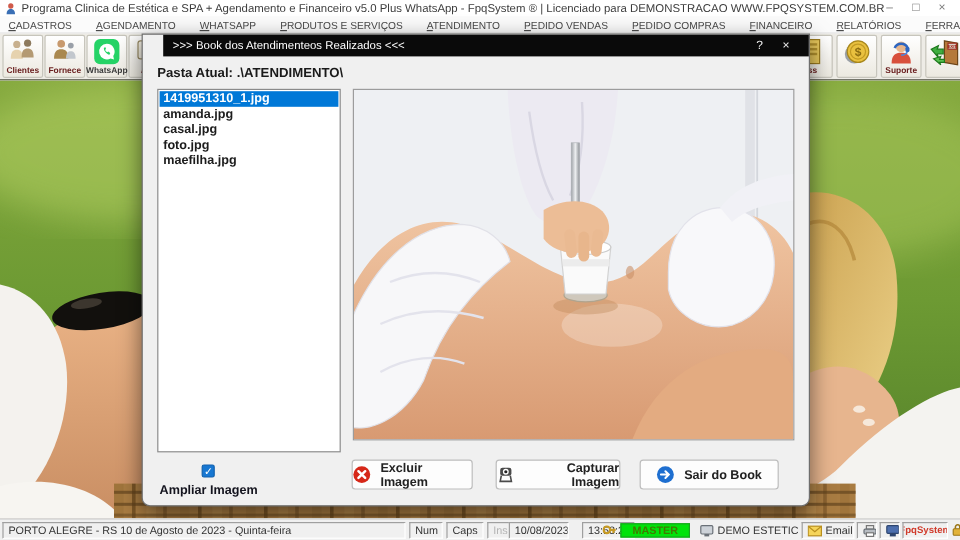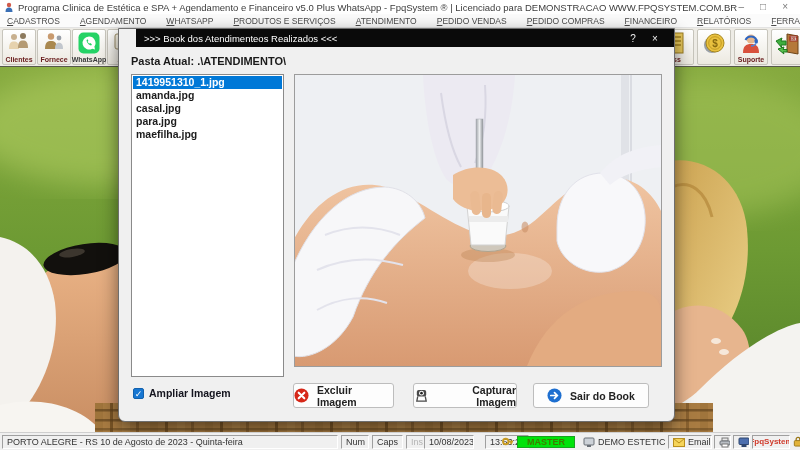--- a/index.html
+++ b/index.html
@@ -48,21 +48,21 @@
   .folder-label { position:absolute; left:12px; top:8px; font-size:11px; font-weight:700; color:#1a1a1a; }
   .file-list { position:absolute; left:12px; top:27px; width:153px; height:303px; background:#fff;
     border:1px solid #8a8a8a; padding:1px; overflow:hidden; }
   .file-item { font-size:10.5px; font-weight:700; color:#1c1c1c; padding:0 3px; line-height:13px;
     white-space:nowrap; }
   .file-item.selected { background:#0078d7; color:#ffffff; }
   .image-panel { position:absolute; left:175px; top:27px; width:368px; height:293px;
     border:1px solid #9c9c9c; background:#eef0f3; }
   .image-panel svg { display:block; }
 
-  .cb-row { position:absolute; left:14px; top:340px; display:flex; align-items:center; gap:5px; }
+  .cb-row { position:absolute; left:14px; top:340px; display:flex; align-items:center; gap:5px;flex-direction:column; }
   .cb-box { width:11px; height:11px; background:#1777d2; border:1px solid #1261ad; border-radius:2px;
     color:#fff; font-size:9px; line-height:11px; text-align:center; }
   .cb-box::after { content:"✓"; }
   .cb-label { font-size:10.5px; font-weight:700; color:#14141e; }
 
   .dlg-btn { position:absolute; top:336px; height:25px; background:#fdfdfd; border:1px solid #bdbdbd;
     border-radius:3px; display:flex; align-items:center; justify-content:center; gap:8px;
     font-size:10.5px; font-weight:700; color:#222; cursor:default; }
   #btn-excluir { left:174px; width:101px; }
   #btn-capturar { left:294px; width:104px;text-align:right; }
@@ -252,21 +252,21 @@
     <span class="dlg-ctrl">?</span>
     <span class="dlg-ctrl">×</span>
   </div>
   <div class="dlg-body">
     <div class="folder-label">Pasta Atual: .\ATENDIMENTO\</div>
 
     <div class="file-list">
       <div class="file-item selected">1419951310_1.jpg</div>
       <div class="file-item">amanda.jpg</div>
       <div class="file-item">casal.jpg</div>
-      <div class="file-item">para.jpg</div>
+      <div class="file-item">foto.jpg</div>
       <div class="file-item">maefilha.jpg</div>
     </div>
 
     <div class="image-panel">
       <svg width="366" height="291" viewBox="0 0 366 291">
         <defs>
           <linearGradient id="skinP" x1="0" y1="0" x2="0" y2="1">
             <stop offset="0" stop-color="#f0c5a2"></stop>
               <stop offset="1" stop-color="#d89a72"></stop>
           </linearGradient>

